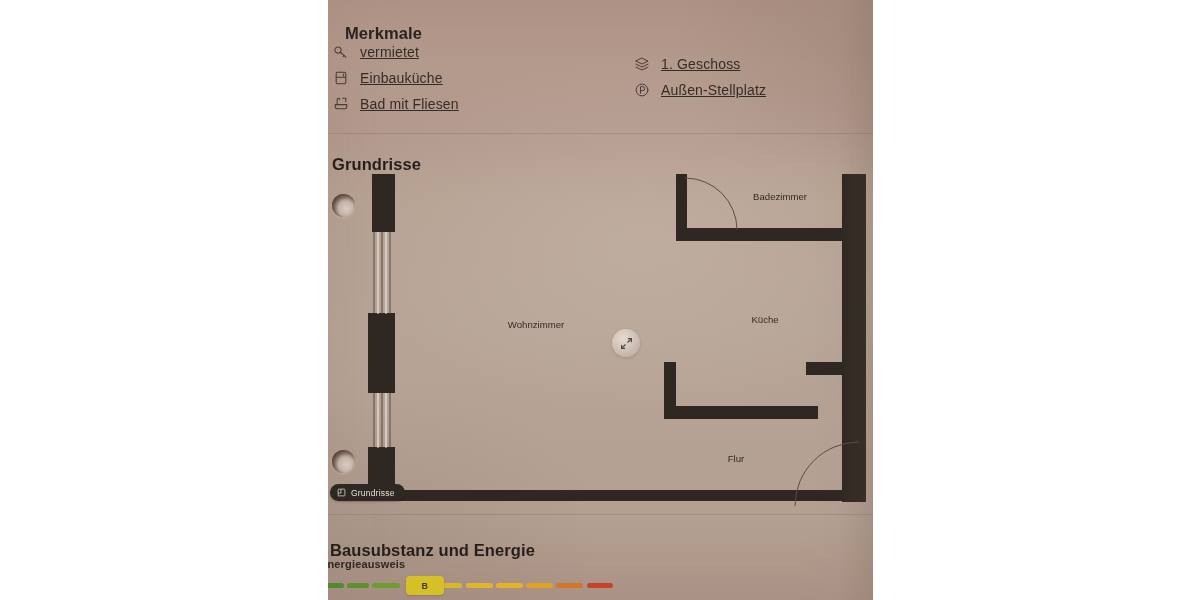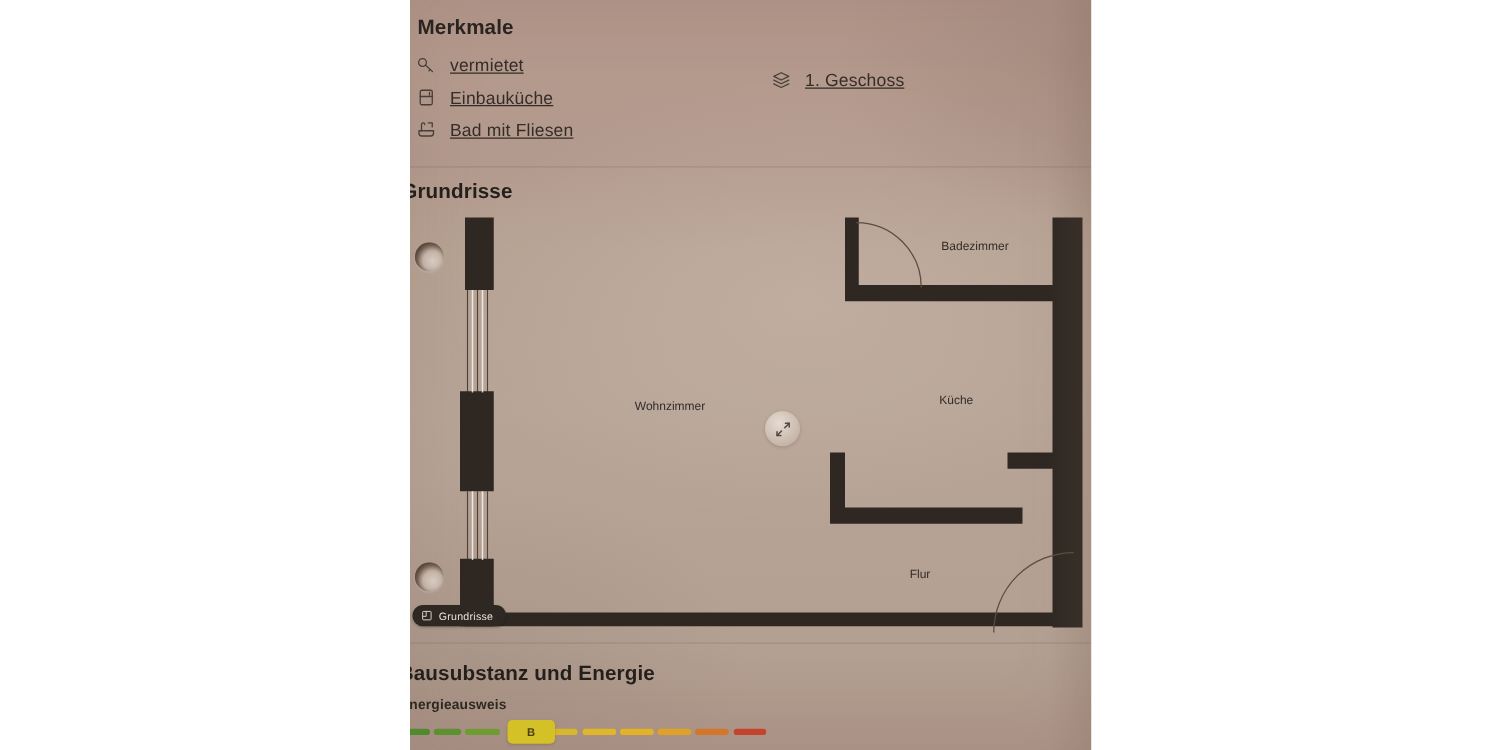--- a/index.html
+++ b/index.html
@@ -67,28 +67,28 @@
     left: 5px;
     top: 6px;
     width: 540px;
     height: 127px;
   }
   .section-title {
     font-size: 16.5px;
     font-weight: bold;
     color: #2a2420;
     letter-spacing: 0.1px;
-    margin: 1px;
+    margin: 12px;
     white-space: nowrap;
   }
   #merkmale .section-title { position: absolute; left: 0; top: 6px; }
 
   .feature-col { position: absolute; }
   #feature-col-left  { left: 0px;   top: 33px; }
-  #feature-col-right { left: 284px; top: 45px; text-align: right; }
+  #feature-col-right { left: 301px; top: 45px; text-align: right; }
 
   .feature-row {
     display: flex;
     align-items: center;
     height: 26px;
     margin-bottom: 0px;
   }
   .feature-icon {
     width: 16px;
     height: 16px;
@@ -298,20 +298,29 @@
           <span class="feature-icon">
             <svg viewBox="0 0 16 16" fill="none" stroke="#3a322c" stroke-width="1.0" stroke-linecap="round" stroke-linejoin="round">
               <path d="M8 2.2L14 5.1 8 8.0 2 5.1z"></path>
               <path d="M2 8.1l6 2.9 6-2.9"></path>
               <path d="M2 11.1l6 2.9 6-2.9"></path>
             </svg>
           </span>
           <span class="feature-label">1. Geschoss</span>
         </div>
 
+        <div class="feature-row">
+          <span class="feature-icon">
+            <svg viewBox="0 0 16 16" fill="none" stroke="#3a322c" stroke-width="1.0" stroke-linecap="round" stroke-linejoin="round">
+              <circle cx="8" cy="8" r="5.9"></circle>
+              <path d="M6.5 11.3V4.7h2.2a1.95 1.95 0 0 1 0 3.9H6.5"></path>
+            </svg>
+          </span>
+          <span class="feature-label">Außen-Stellplatz</span>
+        </div>
 
       </div>
     </section>
 
     <div class="hairline" id="divider-merkmale"></div>
 
     <h2 id="grundrisse-title" class="section-title">Grundrisse</h2>
 
     <div id="floorplan-viewport">
       <svg id="floorplan-svg" viewBox="0 0 545 342" xmlns="http://www.w3.org/2000/svg">

